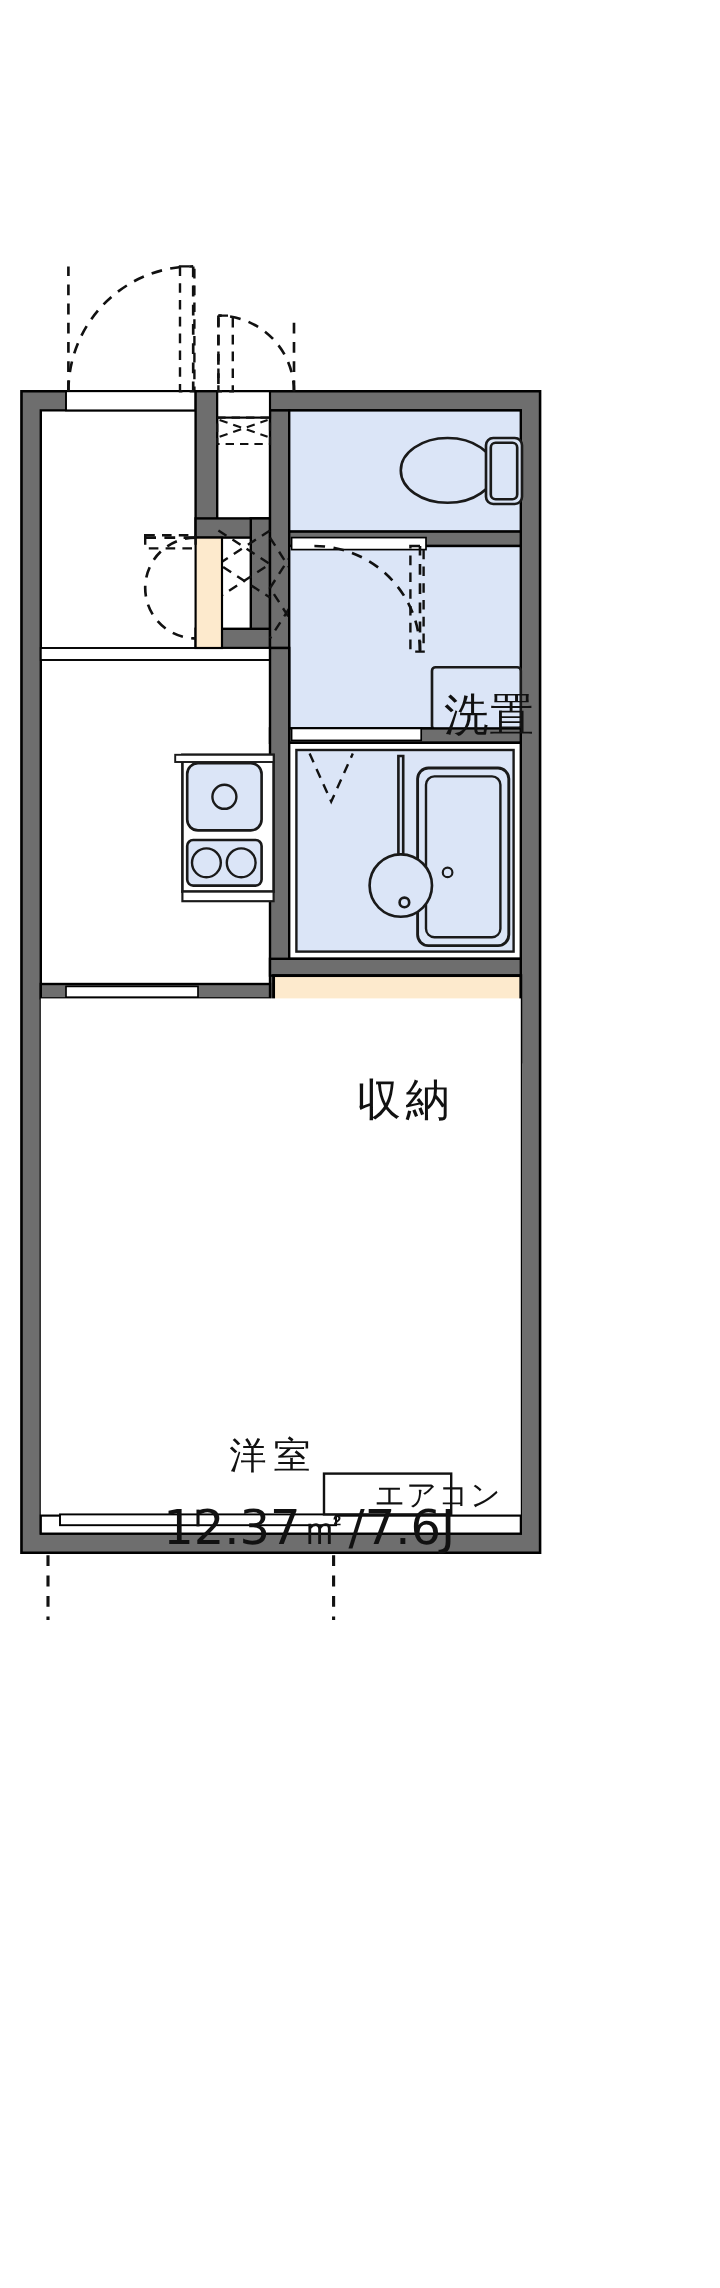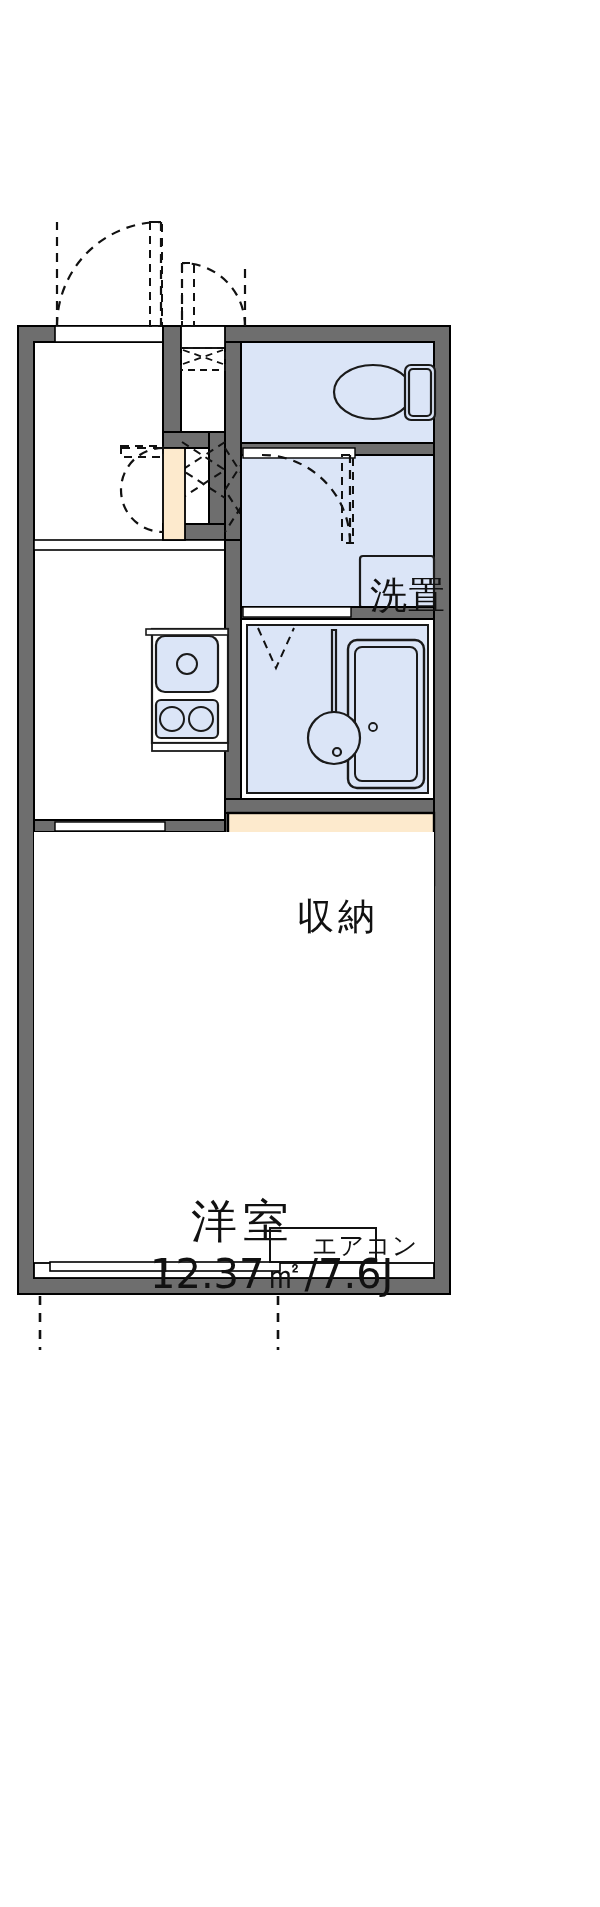--- a/index.html
+++ b/index.html
@@ -2,22 +2,22 @@
 <html><head>
 <meta charset="utf-8">
 <style>
   html,body{margin:0;padding:0;background:#ffffff;}
   body{width:600px;height:1907px;font-family:"DejaVu Sans","Liberation Sans",sans-serif;}
   #plan{position:relative;width:600px;height:1530px;background:#fff;overflow:hidden;border-radius:28px;}
   #planSvg{position:absolute;left:0;top:0;}
   .lbl{position:absolute;color:#111;white-space:nowrap;line-height:1;}
   .lbl-washer{left:370px;top:577px;font-size:37px;letter-spacing:1px;}
   .lbl-storage{left:297px;top:898px;font-size:37px;letter-spacing:4px;}
-  .lbl-room{left:191px;top:1198px;font-size:46px;letter-spacing:6px;}
-  .lbl-area{left:150px;top:1254px;font-size:40px;letter-spacing:0px;text-align:right;}
+  .lbl-room{left:191px;top:1198px;font-size:31px;letter-spacing:6px;}
+  .lbl-area{left:136px;top:1254px;font-size:40px;letter-spacing:0px;text-align:right;}
   .lbl-ac{left:276px;top:1233px;font-size:25px;letter-spacing:1px;margin-left:36px;}
 </style>
 </head>
 <body>
 
 <div id="plan">
 
   <svg id="planSvg" width="600" height="1907" viewBox="0 0 600 1907">
 
     <g>

